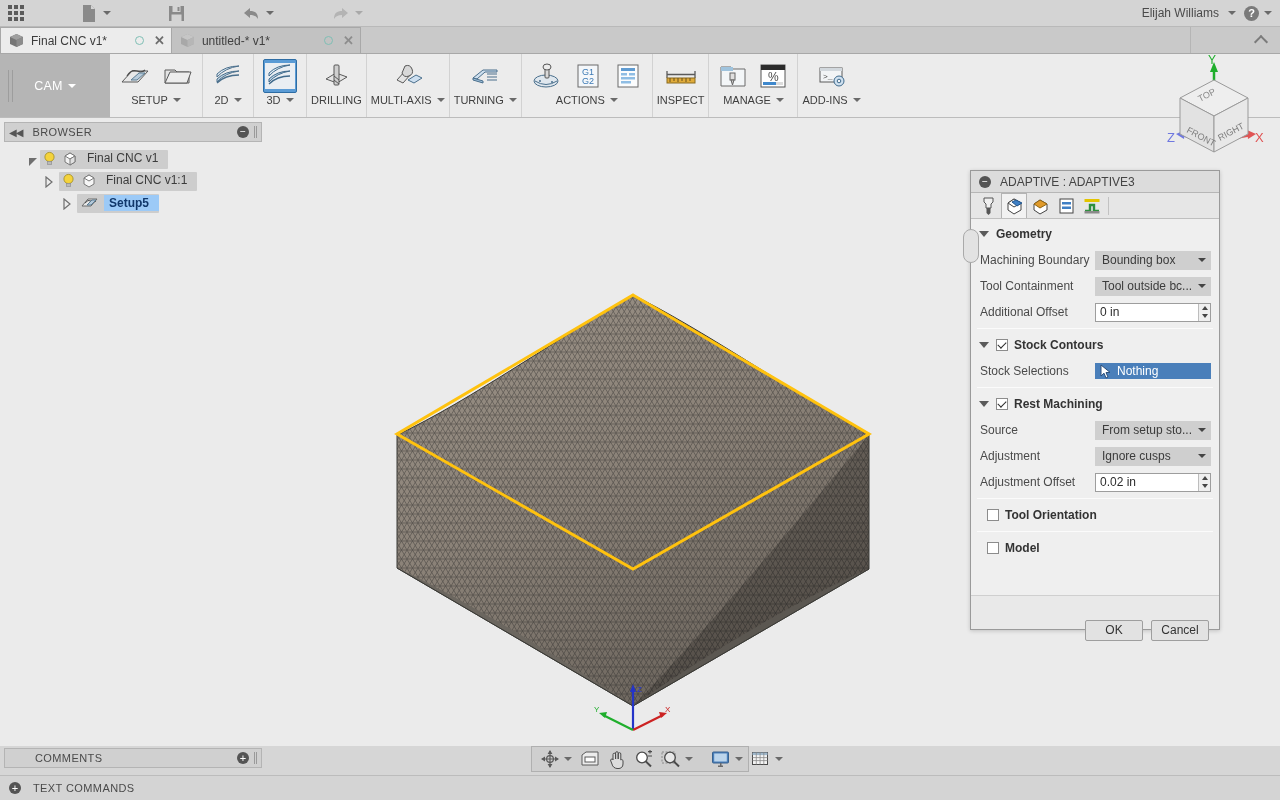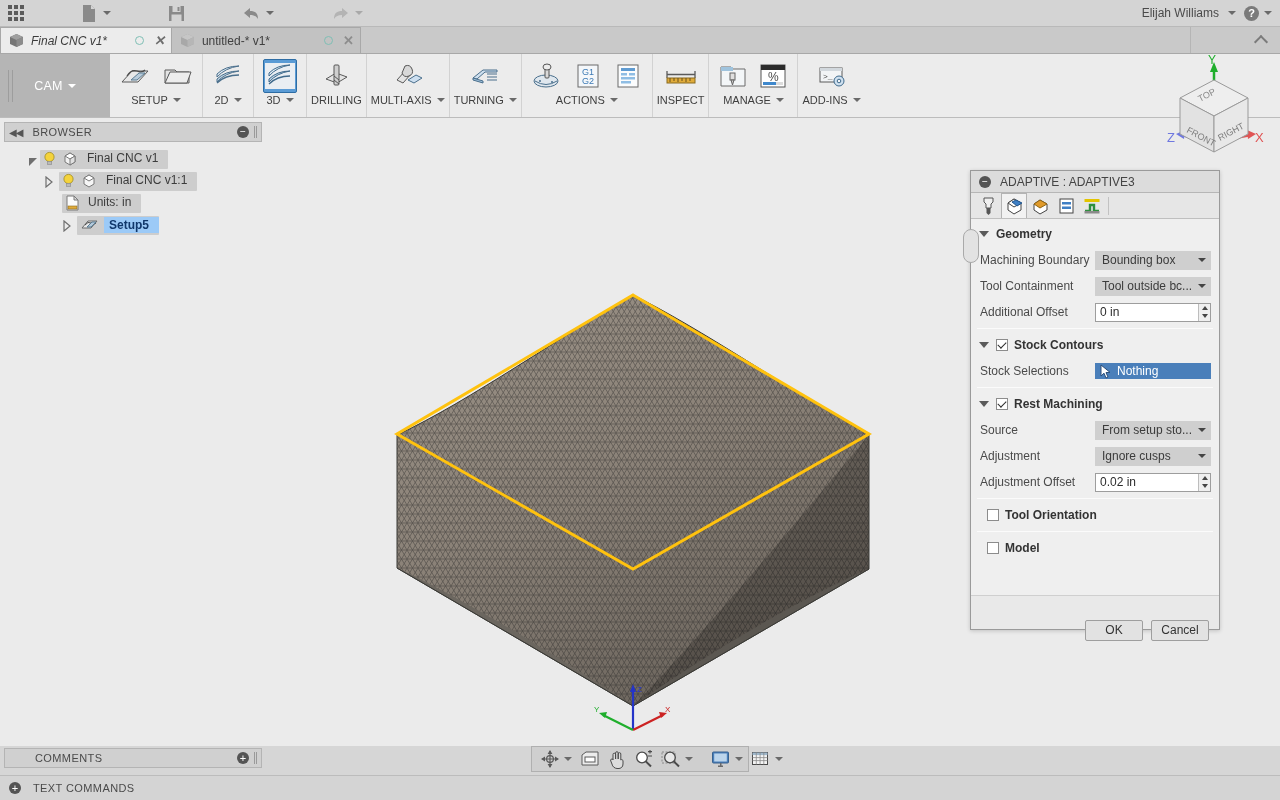--- a/index.html
+++ b/index.html
@@ -30,21 +30,21 @@
      display:flex;align-items:center;justify-content:center;font-weight:bold; margin-left:8px;}
 
   
   #tabbar {
     position:absolute; left:0; top:27px; width:1280px; height:27px;
     background:#c9c9c9; border-bottom:1px solid #a8a8a8;
     display:flex; align-items:flex-end;
   }
   .dtab { height:26px; display:flex; align-items:center; padding:0 6px 0 8px;
      border:1px solid #a8a8a8; border-bottom:none; margin-right:-1px; position:relative; }
-  .dtab.active { background:#ececec;font-style:italic; }
+  .dtab.active { background:#ececec; }
   .dtab.inactive { background:#c2c2c2; }
   .dtab .cube { margin-right:7px; }
   .dtab .label { font-size:12px; margin-right:28px; white-space:nowrap; }
   .dtab.active .label { color:#3c3c3c; }
   .dtab.inactive .label { color:#404040; }
   .dot-o { width:9px;height:9px;border-radius:50%;border:1.4px solid #7fbfb5; margin-right:10px;}
   .xclose { font-size:13px; color:#6e6e6e; font-weight:bold; line-height:1; cursor:default;}
   .dtab.inactive .xclose { color:#8d8d8d; }
   #tab-collapse { margin-left:auto; width:90px; height:26px; background:#c9c9c9; border-left:1px solid #b5b5b5;
      display:flex; align-items:center; justify-content:flex-end; padding-right:14px; }
@@ -623,30 +623,20 @@
         <rect x="4.3" y="10.4" width="4.4" height="3" fill="#b9b9b9" stroke="#8a8a8a" stroke-width=".6"></rect>
       </svg>
       <svg width="16" height="15" viewBox="0 0 16 15" style="margin-left:7px">
         <path d="M2 5 L7 2 L12 5 L12 11 L7 14 L2 11 Z" fill="#f6f6f6" stroke="#7a7a7a"></path>
         <path d="M7 2 L12 5 L7 8 L2 5 Z" fill="#fff" stroke="#7a7a7a"></path>
       </svg>
       <span class="tlabel">Final CNC v1:1</span>
     </span>
   </div>
 
-  <div class="trow" style="padding-left:58px">
-    <span class="tnode">
-      <svg width="15" height="16" viewBox="0 0 15 16">
-        <path d="M2 1 h7 l4 4 v10 h-11 z" fill="#fbfbfb" stroke="#7a7a7a"></path>
-        <path d="M9 1 l4 4 h-4 z" fill="#dcdcdc" stroke="#7a7a7a"></path>
-        <rect x="3" y="11" width="9" height="3" fill="#e0ab3a" stroke="#8a6a1e" stroke-width=".6"></rect>
-      </svg>
-      <span class="tlabel">Units: in</span>
-    </span>
-  </div>
 
 
   <div class="trow" style="padding-left:58px">
     <span class="tri-closed-o">
       <svg width="9" height="12" viewBox="0 0 9 12">
           <path d="M2 1 L8 6 L2 11 Z" fill="none" stroke="#6f6f6f" stroke-width="1.2"></path>
         </svg>
     </span>
     <span class="tnode" style="margin-left:6px; background:#cdcdcd; padding-right:0">
       <svg width="19" height="15" viewBox="0 0 19 15">

